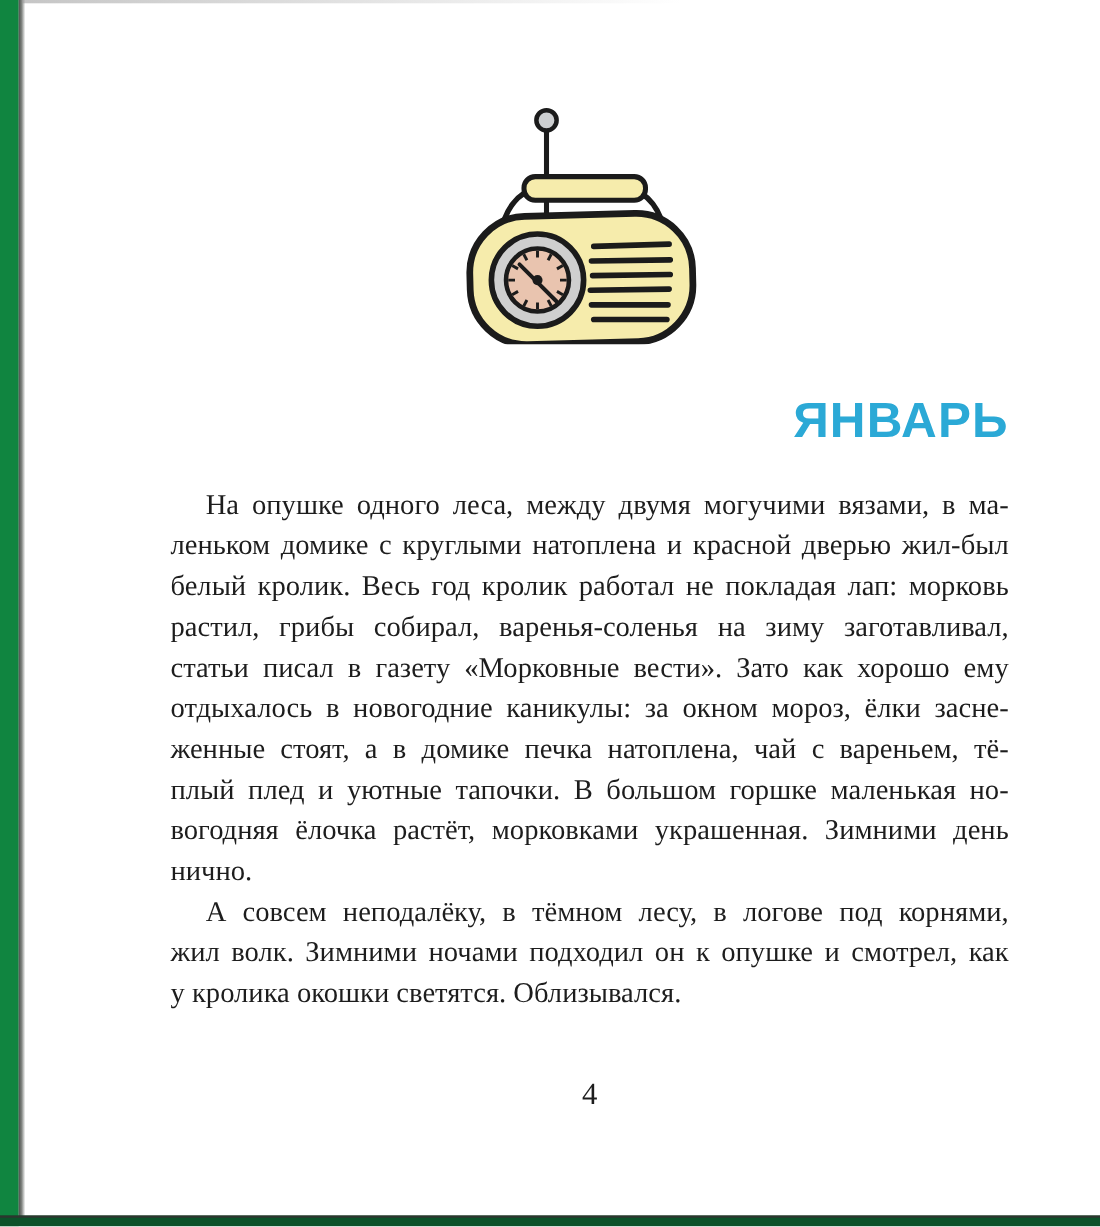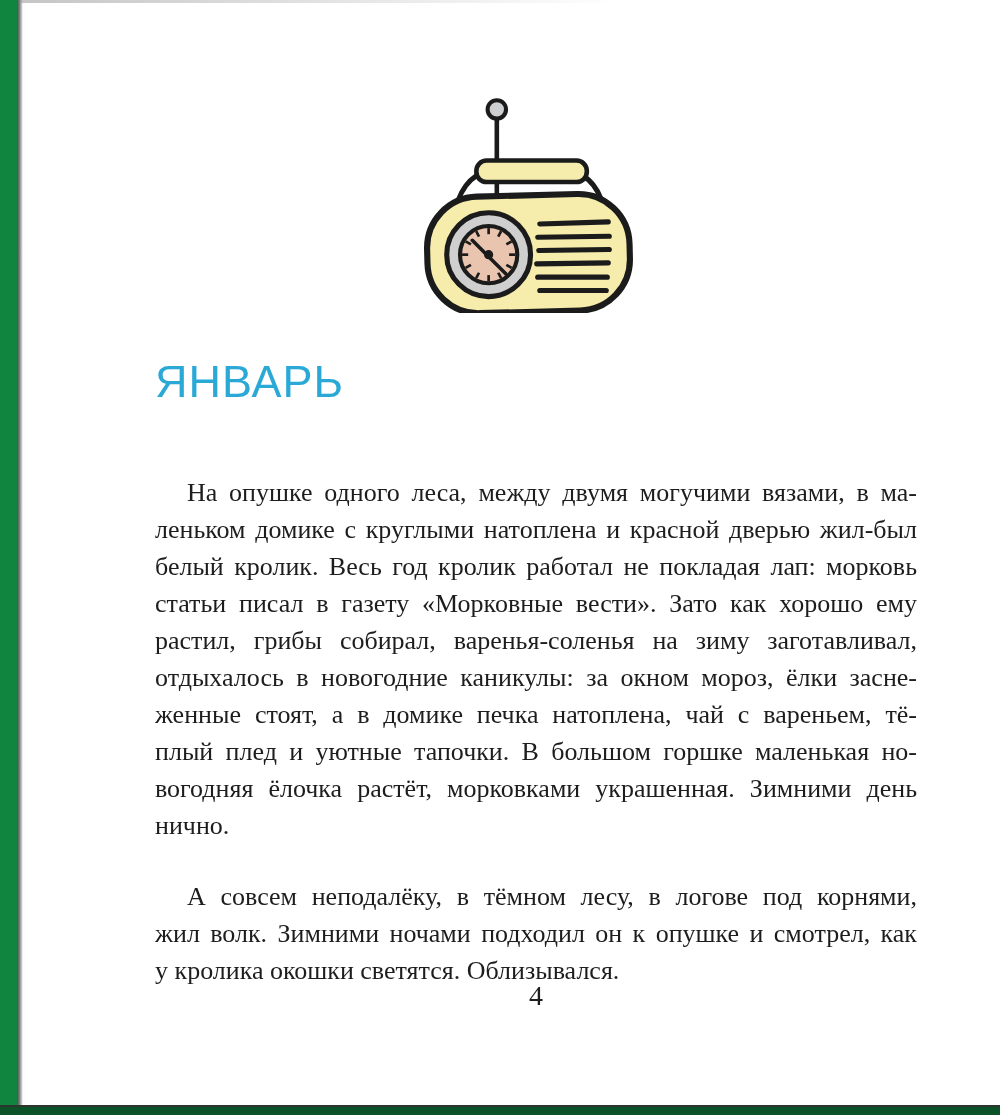--- a/index.html
+++ b/index.html
@@ -26,32 +26,32 @@
   .bottom-strip {
     position:absolute; left:0; right:0; bottom:0; height:8px;
     background:#0B5229;
     border-top:2px solid #2e352f;
   }
   .illustration {
     position:absolute; left:415px; top:93px; width:225px; height:220px;
   }
   .chapter-title {
     position:absolute; left:155px; top:356px; width:762px;
-    margin:0; text-align:left;
+    margin:0; text-align:right;
     font-family:"Liberation Sans", sans-serif;
-    font-size:45px; font-weight:400; letter-spacing:1px;
+    font-size:45px; font-weight:700; letter-spacing:1px;
     color:#2BA9D6;
   }
   .story {
     position:absolute; left:155px; top:440px; width:762px;
     font-size:26px; line-height:37px; color:#1D1D1D;
   }
   .para { margin:0; }
   .line { text-align:justify; text-align-last:justify; white-space:nowrap; }
-  .line.first { text-indent:32px;margin-top:34px; }
+  .line.first { text-indent:32px; }
   .line.last { text-align-last:left; white-space:normal; }
   .page-number {
     position:absolute; left:155px; top:980px; width:762px;
     text-align:center; font-size:28px; color:#1D1D1D;
   }
 </style>
 </head>
 <body>
 
 <div class="scan">
@@ -103,22 +103,22 @@
     </g>
   </svg>
 
   <h1 class="chapter-title">ЯНВАРЬ</h1>
 
   <div class="story">
       <div class="para">
         <div class="line first">На опушке одного леса, между двумя могучими вязами, в ма-</div>
         <div class="line">леньком домике с круглыми натоплена и красной дверью жил-был</div>
         <div class="line">белый кролик. Весь год кролик работал не покладая лап: морковь</div>
+        <div class="line">растил, грибы собирал, варенья-соленья на зиму заготавливал,</div>
         <div class="line">статьи писал в газету «Морковные вести». Зато как хорошо ему</div>
-        <div class="line">растил, грибы собирал, варенья-соленья на зиму заготавливал,</div>
         <div class="line">отдыхалось в новогодние каникулы: за окном мороз, ёлки засне-</div>
         <div class="line">женные стоят, а в домике печка натоплена, чай с вареньем, тё-</div>
         <div class="line">плый плед и уютные тапочки. В большом горшке маленькая но-</div>
         <div class="line">вогодняя ёлочка растёт, морковками украшенная. Зимними день</div>
         <div class="line last">нично.</div>
       </div>
       <div class="para">
         <div class="line first">А совсем неподалёку, в тёмном лесу, в логове под корнями,</div>
         <div class="line">жил волк. Зимними ночами подходил он к опушке и смотрел, как</div>
         <div class="line last">у кролика окошки светятся. Облизывался.</div>

